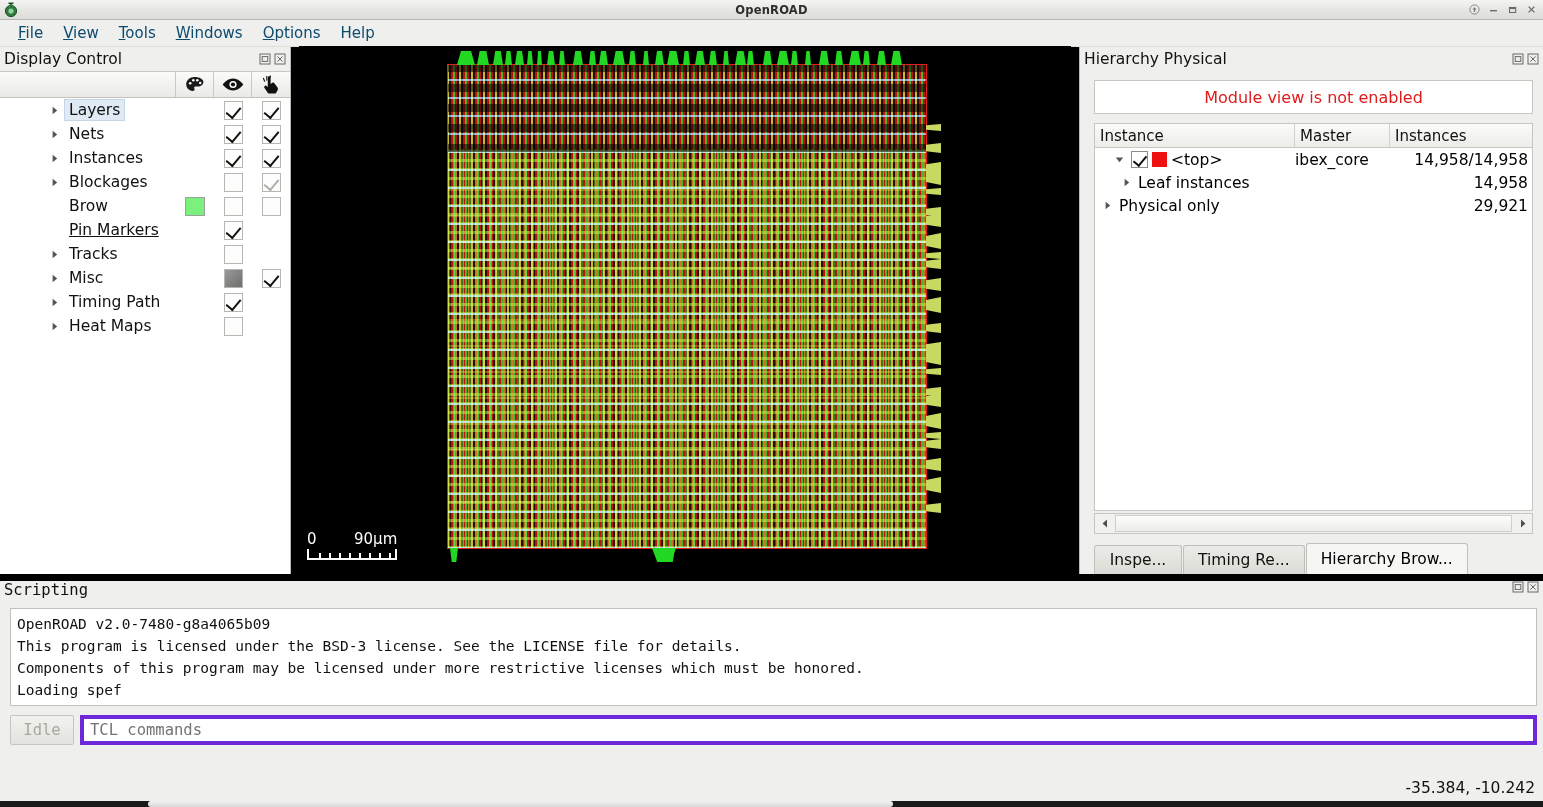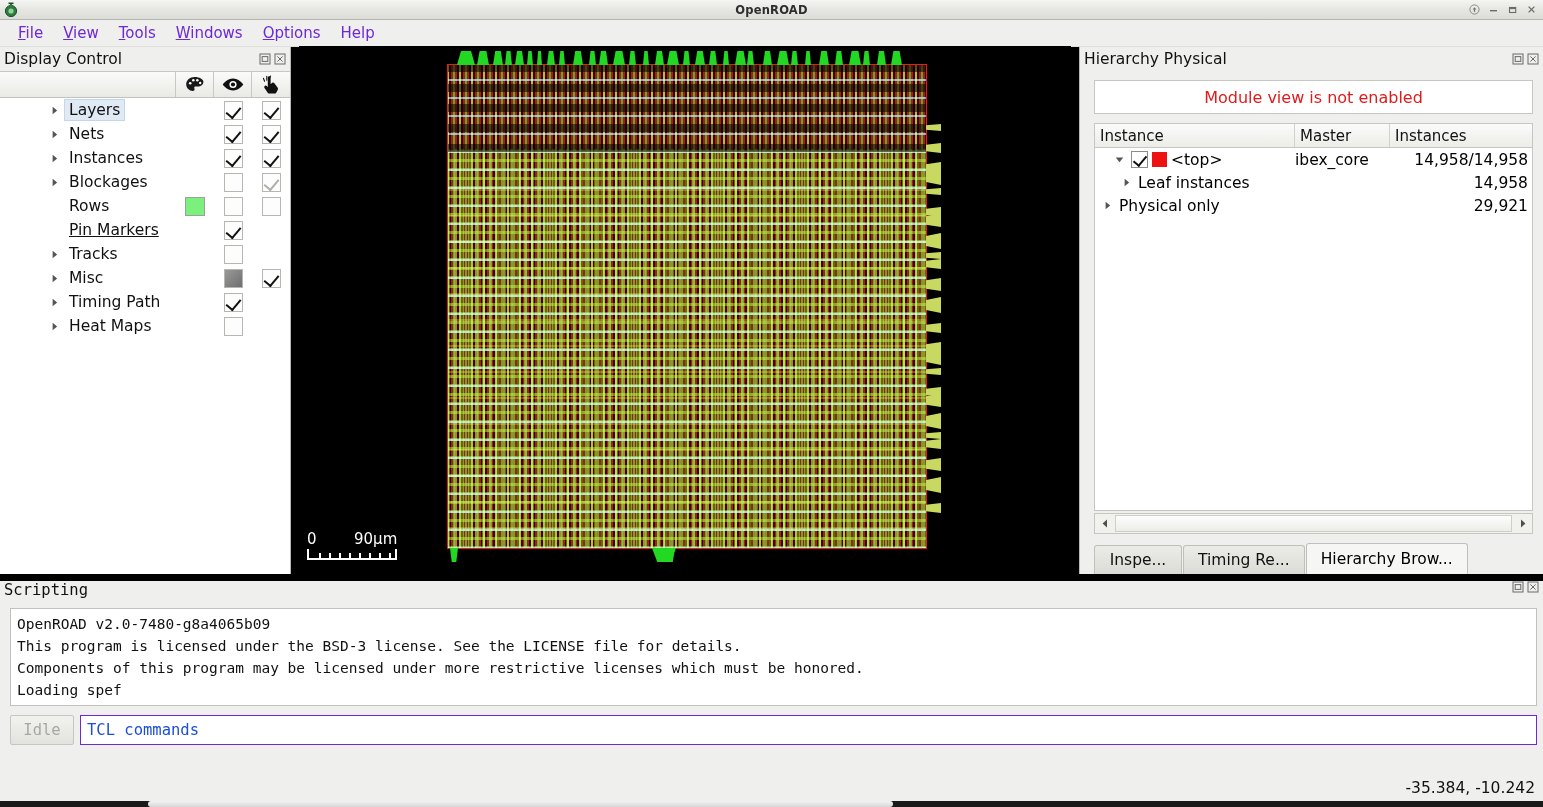--- a/index.html
+++ b/index.html
@@ -41,21 +41,21 @@
   .win-btn svg { display: block; }
 
   
   .menubar {
     position: absolute; left: 0; top: 20px; width: 1543px; height: 27px;
     background: #efefed;
     display: flex; align-items: center; padding-left: 8px;
     border-bottom: 1px solid #dededa;
   }
   .menu-item {
-    padding: 10px 10px; font-size: 15px; color: #6d28d9;
+    padding: 10px 10px; font-size: 15px; color: #0c4a6e;
     font-family: "DejaVu Sans", sans-serif;
   }
   .menu-item u { text-decoration: underline; }
 
   
   .dock-title {
     display: flex; align-items: center;
     height: 24px; padding-left: 4px; background: #efefed;
   }
   .dock-title .label { font-size: 15.5px; color: #111; }
@@ -287,23 +287,23 @@
   }
   .sc-input-row { display: flex; align-items: center; gap: 6px; margin: 9px 6px 0 10px; }
   .sc-status {
     width: 64px; height: 30px; display: flex; align-items: center; justify-content: center;
     background: linear-gradient(to bottom,#f2f2ef,#e2e2de);
     border: 1px solid #c6c6c1; border-radius: 2px;
     color: #a8a8a3; font-size: 15.5px;
     font-family: "DejaVu Sans Mono", monospace;
   }
   .sc-entry {
-    flex: 1; height: 30px; background: #fff; border: 1px solid #6d28d9;
+    flex: 1; height: 30px; background: #fff; border: 4px solid #6d28d9;
     display: flex; align-items: center; padding: 11px 6px;
-    font-family: "DejaVu Sans Mono", monospace; font-size: 15.5px; color: #1d4ed8;
+    font-family: "DejaVu Sans Mono", monospace; font-size: 15.5px; color: #737373;
   }
 
   
   #statusbar {
     position: absolute; left: 0; top: 774px; width: 1543px; height: 27px;
     background: #efefed; display: flex; align-items: center;
   }
   #statusbar .coords {
     margin-left: auto; margin-right: 8px; font-size: 15.5px; color: #111;
   }
@@ -470,21 +470,21 @@
             <span class="dc-cell"></span>
             <span class="dc-cell">
               <span class="cbox"></span>
             </span>
             <span class="dc-cell">
               <span class="cbox checked-dim"></span>
             </span>
           </div>
           <div class="dc-row">
             <span class="twisty"></span>
-            <span class="rowname">Rows</span>
+            <span class="rowname">Brow</span>
             <span class="dc-cell">
               <span class="swatch" style="background: rgb(124, 240, 124);"></span>
             </span>
             <span class="dc-cell">
               <span class="cbox"></span>
             </span>
             <span class="dc-cell">
               <span class="cbox"></span>
             </span>
           </div>

